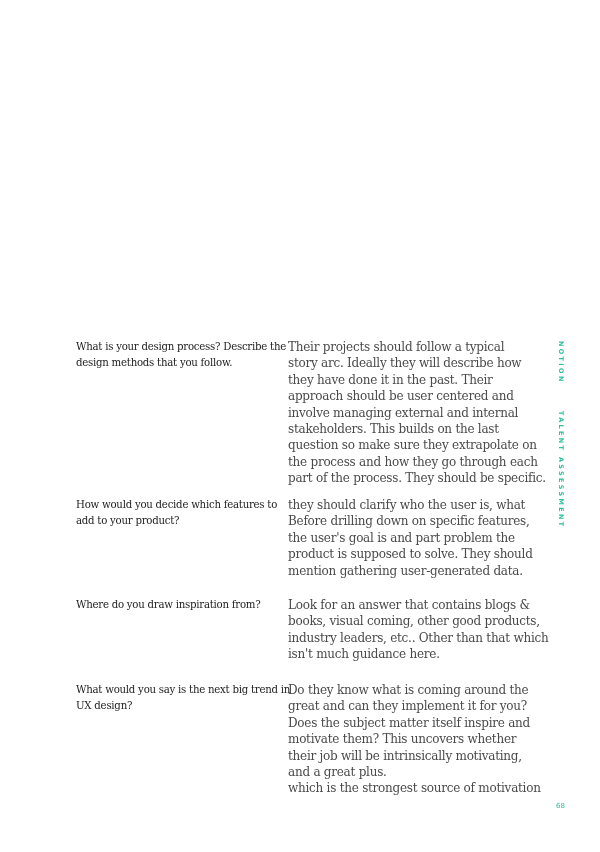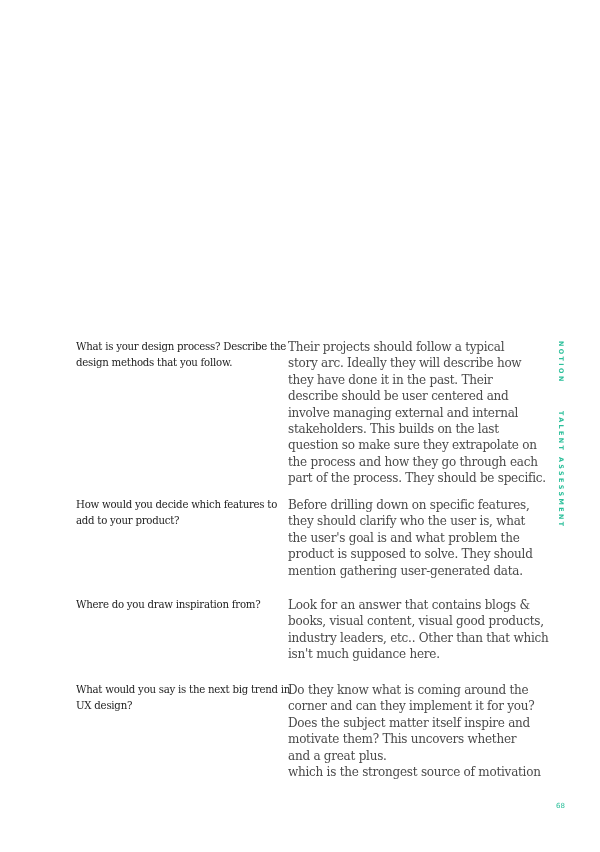--- a/index.html
+++ b/index.html
@@ -88,65 +88,66 @@
 
     <div class="qa-row" style="top:0px;">
       <div class="question">
         <span>What is your design process? Describe the</span>
         <span>design methods that you follow.</span>
       </div>
       <div class="answer">
         <span>Their projects should follow a typical</span>
         <span>story arc. Ideally they will describe how</span>
         <span>they have done it in the past. Their</span>
-        <span>describe should be user centered and</span>
+        <span>approach should be user centered and</span>
         <span>involve managing external and internal</span>
         <span>stakeholders. This builds on the last</span>
         <span>question so make sure they extrapolate on</span>
         <span>the process and how they go through each</span>
         <span>part of the process. They should be specific.</span>
       </div>
     </div>
 
     <div class="qa-row" style="top:158px;">
       <div class="question">
         <span>How would you decide which features to</span>
         <span>add to your product?</span>
       </div>
       <div class="answer">
+        <span>they should clarify who the user is, what</span>
         <span>Before drilling down on specific features,</span>
-        <span>they should clarify who the user is, what</span>
-        <span>the user's goal is and what problem the</span>
+        <span>the user's goal is and part problem the</span>
         <span>product is supposed to solve. They should</span>
         <span>mention gathering user-generated data.</span>
       </div>
     </div>
 
     <div class="qa-row" style="top:258px;">
       <div class="question">
         <span>Where do you draw inspiration from?</span>
       </div>
       <div class="answer">
         <span>Look for an answer that contains blogs &amp;</span>
-        <span>books, visual content, visual good products,</span>
+        <span>books, visual coming, other good products,</span>
         <span>industry leaders, etc.. Other than that which</span>
         <span>isn't much guidance here.</span>
       </div>
     </div>
 
     <div class="qa-row" style="top:343px;">
       <div class="question">
         <span>What would you say is the next big trend in</span>
         <span>UX design?</span>
       </div>
       <div class="answer">
         <span>Do they know what is coming around the</span>
-        <span>corner and can they implement it for you?</span>
+        <span>great and can they implement it for you?</span>
         <span>Does the subject matter itself inspire and</span>
         <span>motivate them? This uncovers whether</span>
+        <span>their job will be intrinsically motivating,</span>
         <span>and a great plus.</span>
         <span>which is the strongest source of motivation</span>
       </div>
     </div>
 
   </div>
 
   <div class="side-label brand">NOTION</div>
   <div class="side-label section">TALENT ASSESSMENT</div>
 

